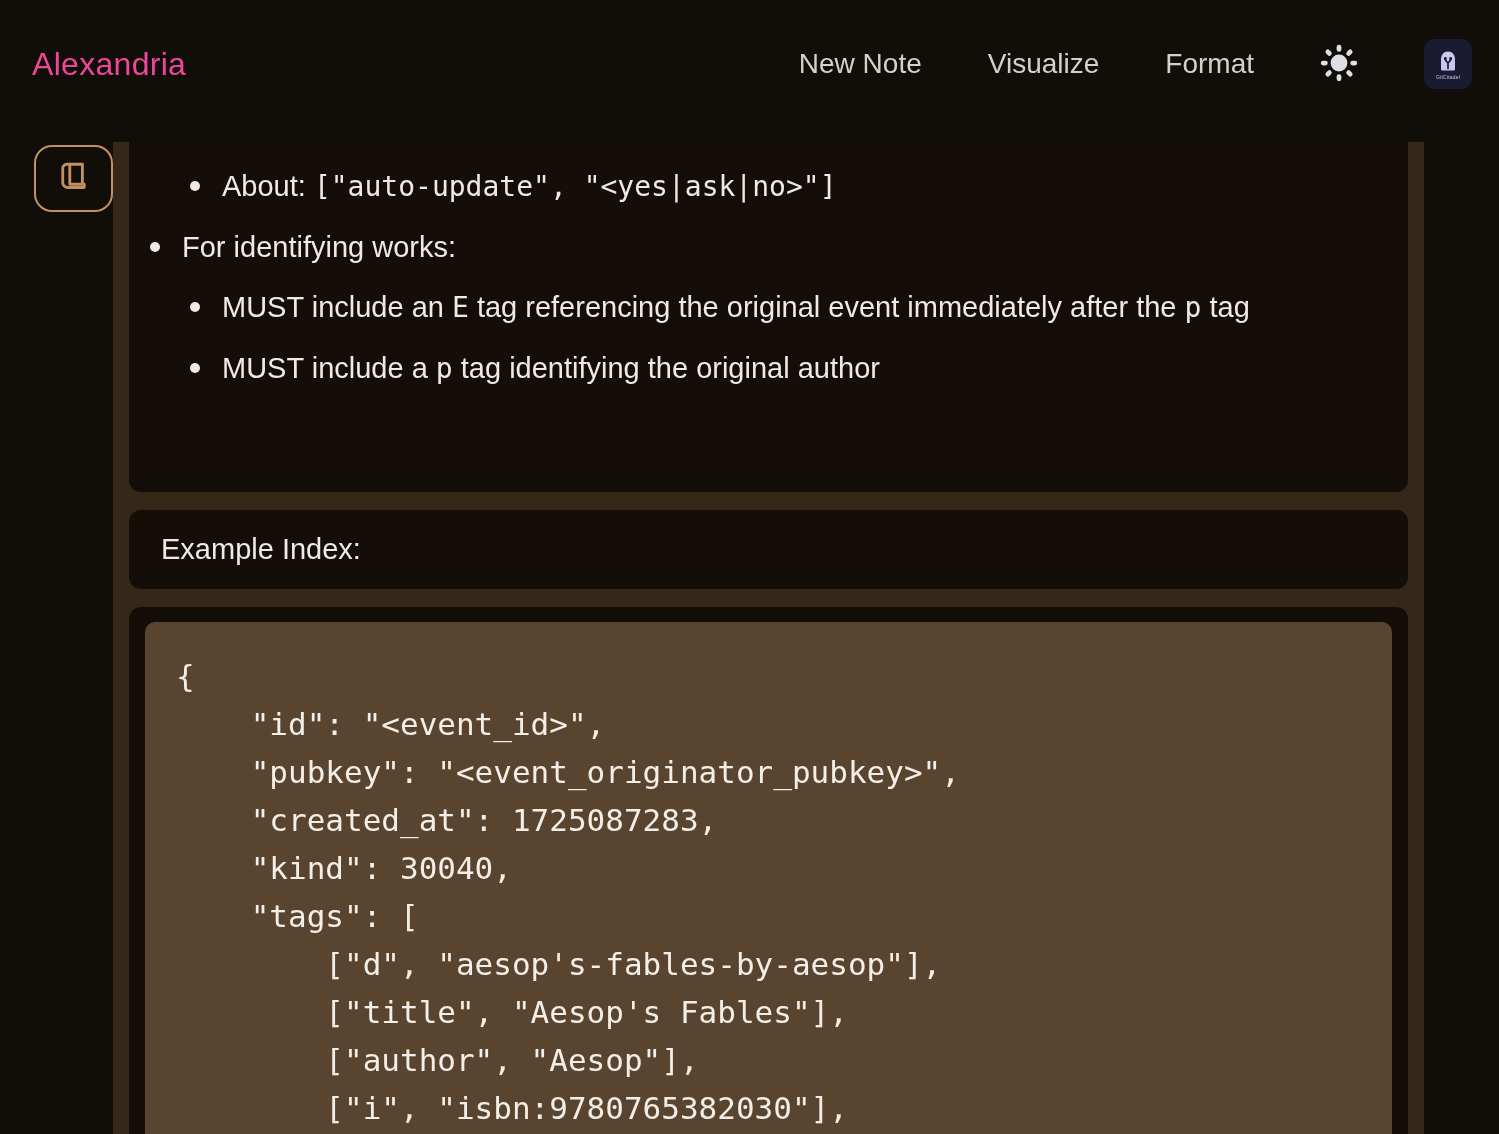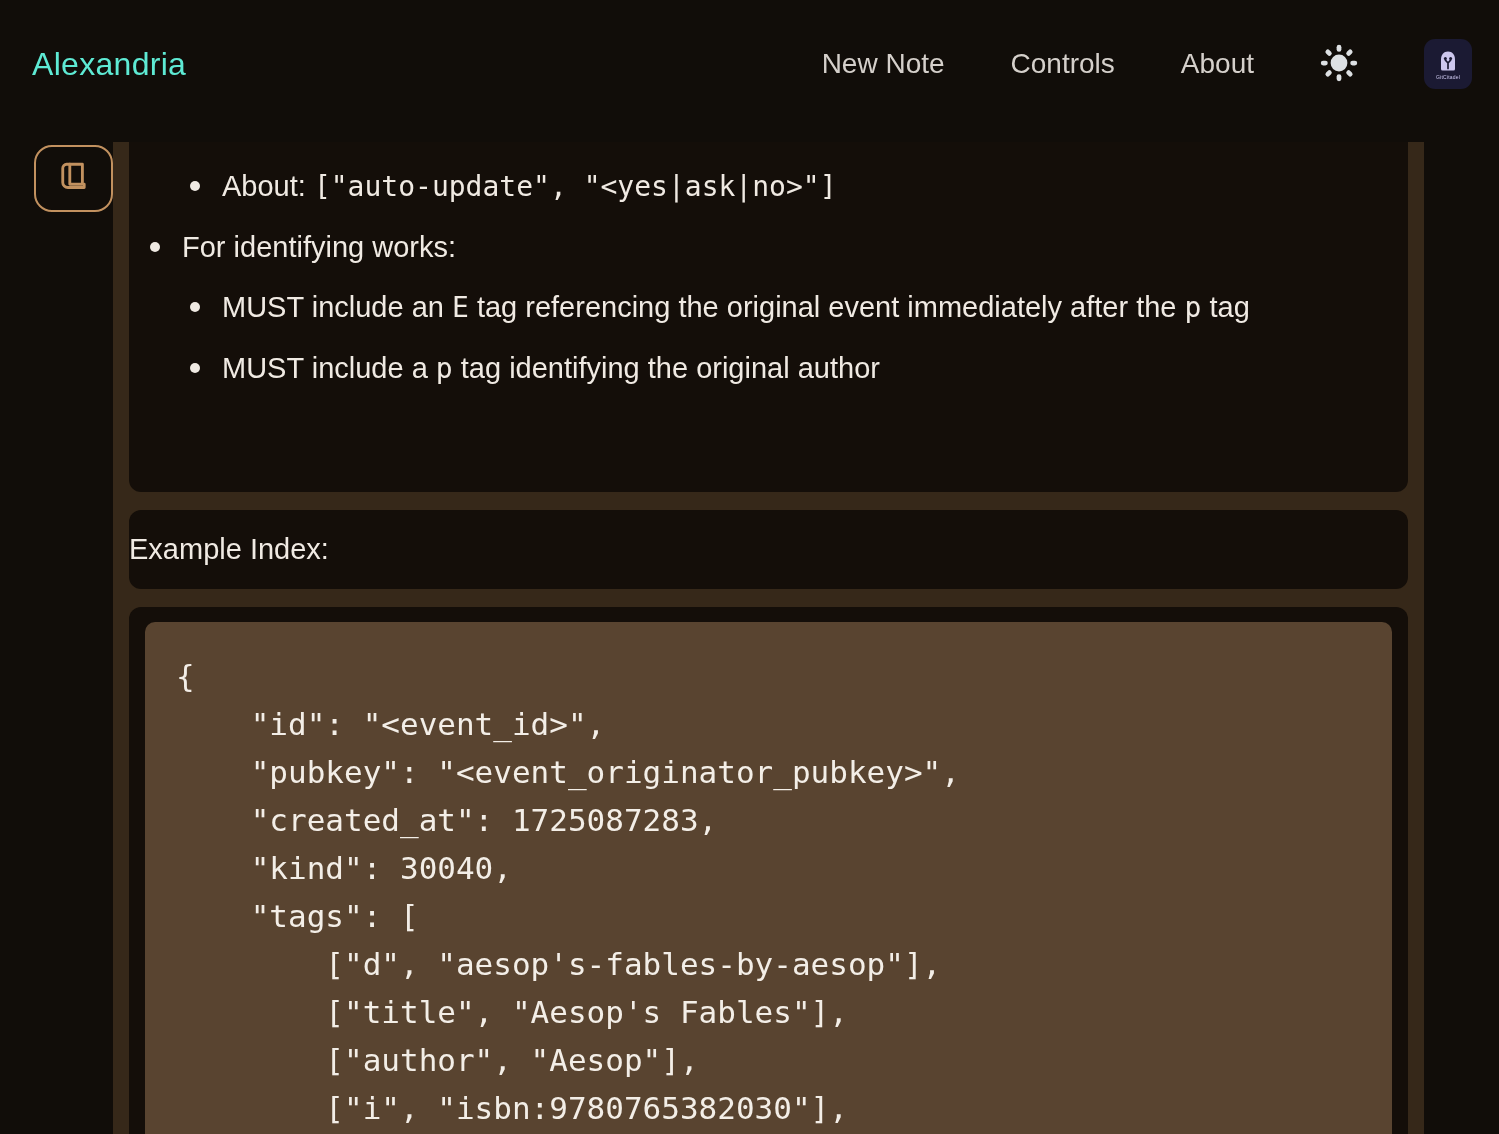--- a/index.html
+++ b/index.html
@@ -14,21 +14,21 @@
     background:var(--page-bg);
     font-family:"Liberation Sans", sans-serif; color:var(--text);
   }
 
   
   .app-header{
     position:absolute; top:0; left:0; width:100%; height:128px;
     display:flex; align-items:center; justify-content:space-between;
     padding:0 27px 0 32px;
   }
-  .brand{ font-size:32px; color:#5eead4; letter-spacing:.3px; cursor:pointer; }
+  .brand{ font-size:32px; color:#ec4899; letter-spacing:.3px; cursor:pointer; }
   .main-nav{ display:flex; align-items:center; gap:66px; }
   .nav-link{ font-size:28px; color:var(--muted-text); text-decoration:none; cursor:pointer; }
   .theme-toggle{
     background:none; border:none; padding:0; width:38px; height:38px;
     color:var(--sun-icon); cursor:pointer; display:flex; align-items:center; justify-content:center;
   }
   .logo-badge{
     width:48px; height:50px; border-radius:11px; background:var(--logo-bg);
     display:flex; flex-direction:column; align-items:center; justify-content:center;
     gap:1px; cursor:pointer;
@@ -46,21 +46,21 @@
 
   
   .content-panel{
     position:absolute; left:113px; top:142px; width:1311px; height:992px;
     background:var(--panel-bg); padding:0 16px; overflow:hidden;
   }
   .card{ background:var(--card-bg); border-radius:12px; }
   .card-doc{ height:350px; border-radius:0 0 12px 12px; padding:26px 16px 0; }
   .card-example{
     height:79px; margin-top:18px; display:flex; align-items:center;
-    padding:0 0; font-size:29px; color:var(--text);
+    padding:0 32px; font-size:29px; color:var(--text);
   }
   .card-code{ margin-top:18px; height:640px; padding:15px 16px; }
   .code-block{
     margin:0; height:610px; background:var(--code-bg); border-radius:10px;
     padding:30px 31px; white-space:pre; overflow:hidden;
     font-family:"DejaVu Sans Mono", monospace; font-size:31px; line-height:48px; color:#f3eee7;
   }
 
   
   .bullets{ list-style:none; margin:0; padding:0; font-size:29px; line-height:36px; color:var(--text); }
@@ -75,22 +75,22 @@
     font-family:"DejaVu Sans Mono", monospace; font-size:28px; white-space:pre;
   }
 </style>
 </head>
 <body>
 
 <header class="app-header">
   <div class="brand">Alexandria</div>
   <nav class="main-nav">
     <a class="nav-link">New Note</a>
-    <a class="nav-link">Controls</a>
-    <a class="nav-link">About</a>
+    <a class="nav-link">Visualize</a>
+    <a class="nav-link">Format</a>
     <button class="theme-toggle">
       <span>
         <svg width="38" height="38" viewBox="0 0 24 24" fill="none">
           <circle cx="12" cy="12" r="5.3" fill="currentColor"></circle>
           <g stroke="currentColor" stroke-width="3" stroke-linecap="round">
             <line x1="12" y1="2" x2="12" y2="3.4"></line>
             <line x1="12" y1="20.6" x2="12" y2="22"></line>
             <line x1="2" y1="12" x2="3.4" y2="12"></line>
             <line x1="20.6" y1="12" x2="22" y2="12"></line>
             <line x1="4.93" y1="4.93" x2="5.92" y2="5.92"></line>

